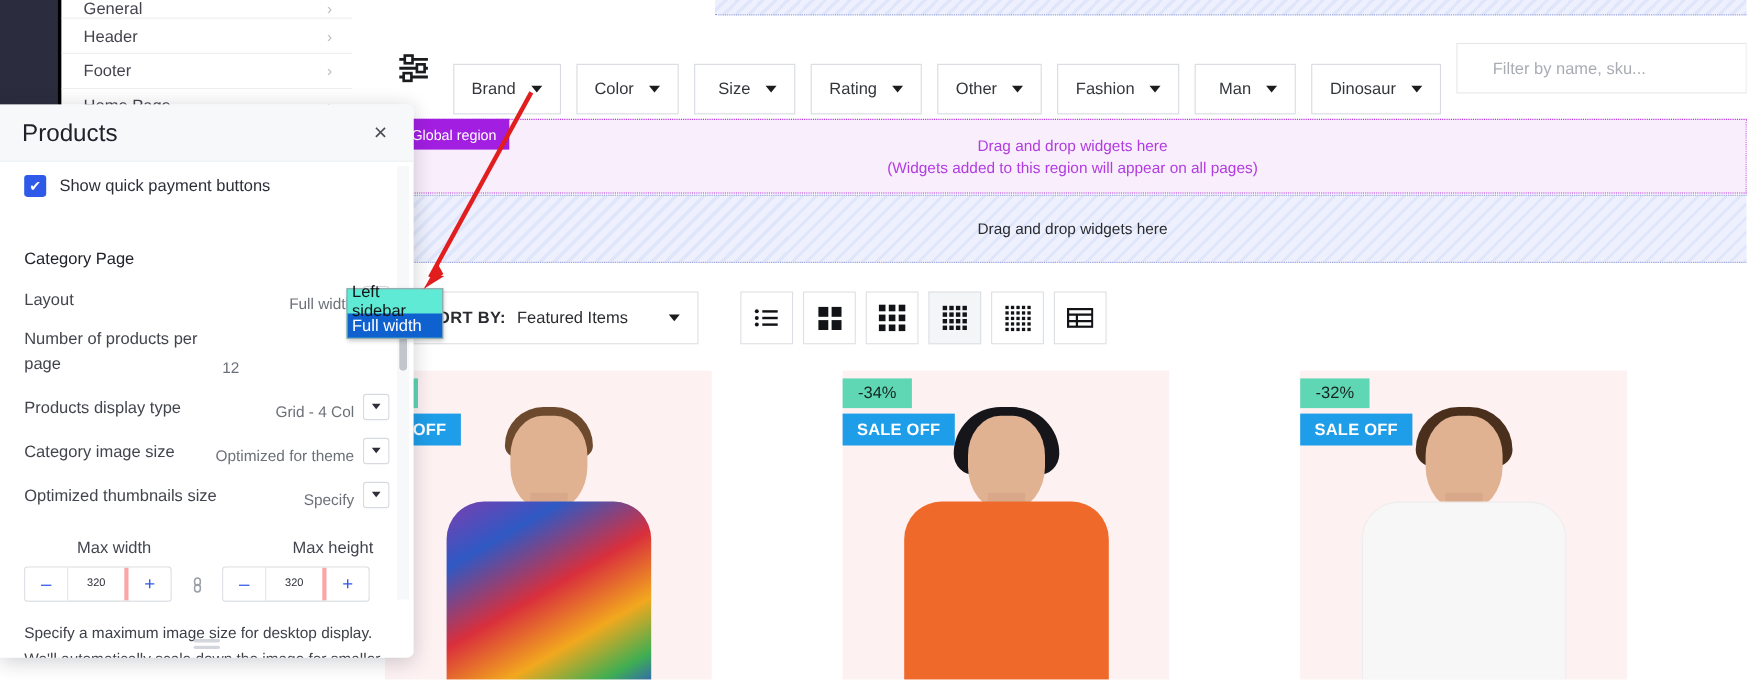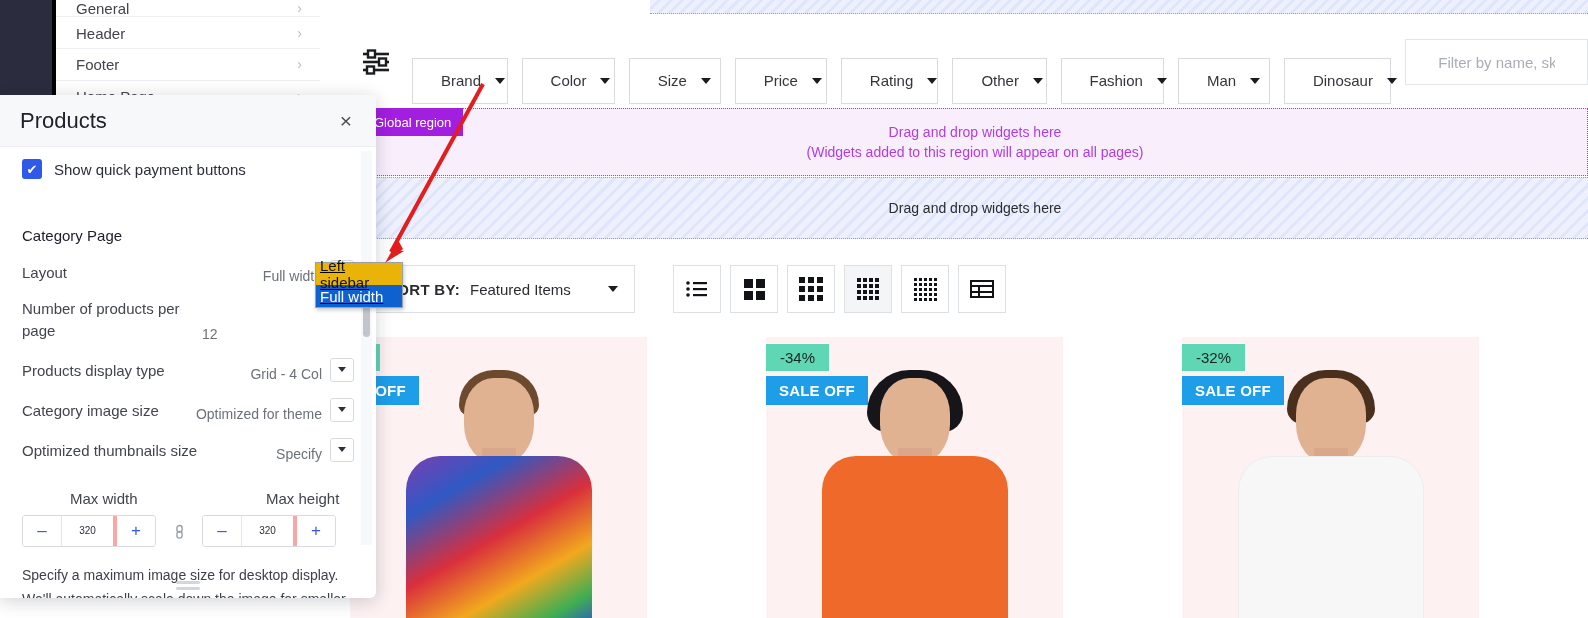--- a/index.html
+++ b/index.html
@@ -54,22 +54,22 @@
   
   .filterbar {
     position: absolute; left: 0; top: 26px; width: 1238px; height: 72px;
     background: #ffffff;
     display: flex; align-items: center; padding-left: 10px;
   }
   .sliders-icon { width: 34px; height: 34px; margin-right: 18px; flex: 0 0 auto; }
   .fbtn {
     height: 46px; min-width: 92px;
     border: 1px solid #d7dbe0; background: #fff;
-    display: flex; align-items: center; justify-content: flex-start; gap: 14px;
-    padding: 0 28px; margin-right: 14px;
+    display: flex; align-items: center; justify-content: flex-end; gap: 14px;
+    padding: 0 16px; margin-right: 14px;
     font-size: 15px; color: #33363b; white-space: nowrap; margin-top: 37px;
   }
   .caret {
     width: 0; height: 0;
     border-left: 5px solid transparent; border-right: 5px solid transparent;
     border-top: 6px solid #1b1c1e;
   }
   .filter-input {
     height: 46px; flex: 1 1 auto; min-width: 60px;
     border: 1px solid #e4e7ea; background: #fff;
@@ -237,24 +237,23 @@
     width: 56px; display: flex; align-items: center; justify-content: center;
     font-size: 10px; color: #2d2f38;
     border-left: 1px solid #e4e7ea; border-right: 4px solid #fca5a5;
   }
   .chain { width: 46px; display: flex; align-items: center; justify-content: center; }
   .helptext { margin-top: 16px; font-size: 14px; color: #3e4149; line-height: 1.72; }
 
   
   .native-dd {
     position: absolute; left: 315px; top: 262px; width: 88px;
-    border: 1px solid #9aa0a6; background: #eab308;
+    border: 1px solid #9aa0a6; background: #5eead4;
     box-shadow: 1px 2px 4px rgba(0,0,0,.22);
     z-index: 60;
-    text-decoration: underline;
   }
   .dd-opt { height: 22px; display: flex; align-items: center; padding: 0 4px; font-size: 15px; color: #111316; }
   .dd-opt.sel { background: #1061d0; color: #ffffff; }
 
   
   .arrow-svg { position: absolute; left: 0; top: 0; width: 1588px; height: 618px; pointer-events: none; z-index: 70; }
 </style>
 </head>
 <body>
 
@@ -309,24 +308,20 @@
       </div>
       <div class="fbtn">
         <span>Color</span>
         <span class="caret"></span>
       </div>
       <div class="fbtn">
         <span>Size</span>
         <span class="caret"></span>
       </div>
       <div class="fbtn">
-        <span>Price</span>
-        <span class="caret"></span>
-      </div>
-      <div class="fbtn">
         <span>Rating</span>
         <span class="caret"></span>
       </div>
       <div class="fbtn">
         <span>Other</span>
         <span class="caret"></span>
       </div>
       <div class="fbtn">
         <span>Fashion</span>
         <span class="caret"></span>

